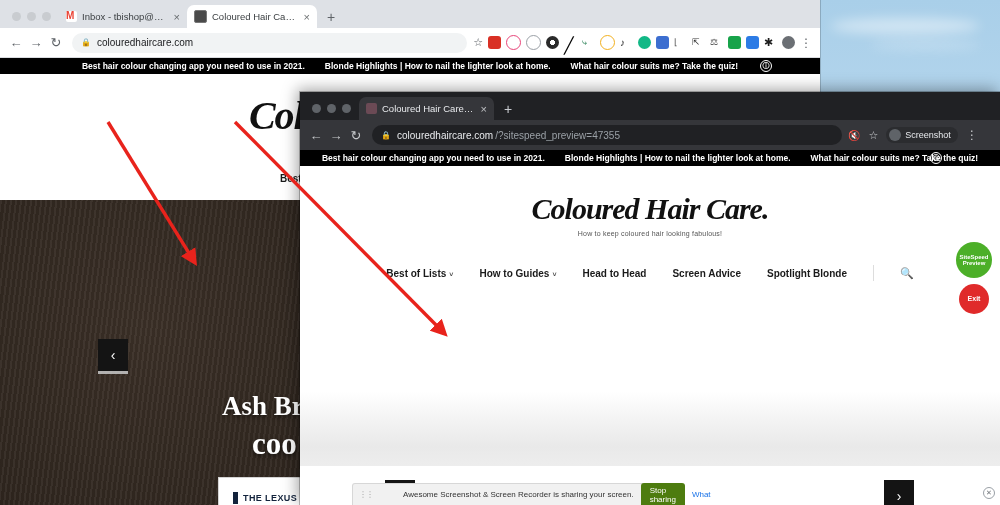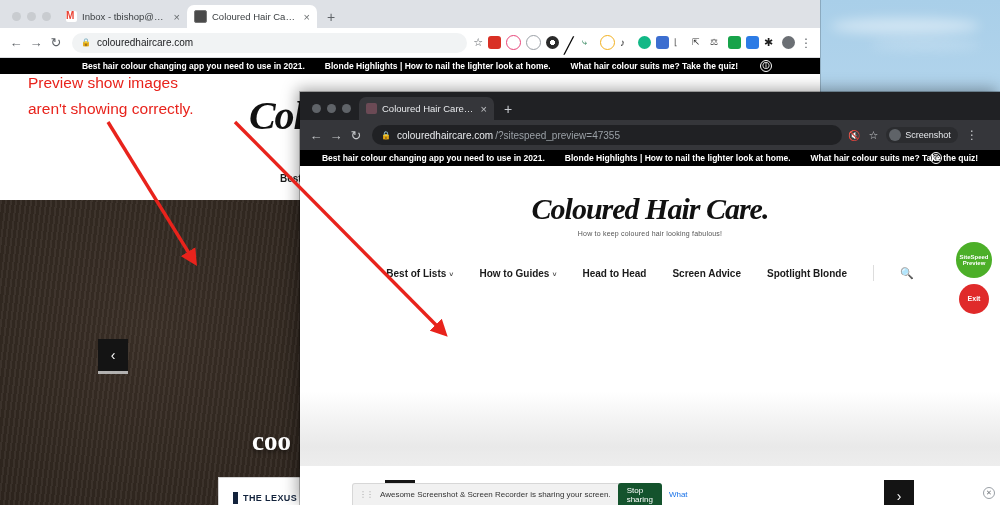--- a/index.html
+++ b/index.html
@@ -148,22 +148,22 @@
   }
 
   
   .sharebar{
     position:absolute;left:352px;bottom:0;width:298px;height:22px;background:#f1f1f1;
     border:1px solid #d7d7d7;border-bottom:none;display:flex;align-items:center;
     padding:0 6px;box-sizing:border-box;gap:7px;font-size:8px;color:#333;
     border-radius:3px 3px 0 0;
   }
   .grip{color:#9e9e9e;font-size:8px;letter-spacing:-1px;}
-  .sharemsg{flex:1;white-space:nowrap;}
-  .stopbtn{background:#14532d;color:#fff;font-size:8px;padding:3px 9px;border-radius:3px;}
+  .sharemsg{flex:1;white-space:nowrap;margin-left:23px;}
+  .stopbtn{background:#4d7c0f;color:#fff;font-size:8px;padding:3px 9px;border-radius:3px;}
   .hidebtn{color:#1a73e8;font-size:8px;}
 
   
   .anno{position:absolute;left:0;top:0;width:1000px;height:505px;pointer-events:none;}
   .anno-text{
     position:absolute;left:28px;top:70px;color:#e8231c;font-size:15.5px;line-height:26px;
     font-family:"Liberation Sans", sans-serif;
   }
 </style>
 </head>
@@ -242,21 +242,22 @@
         <div class="sitenav" style="margin-top:34px;">
           <span><span>Best of Lists</span><span class="caret">˅</span></span>
           <span><span>How to Guides</span><span class="caret">˅</span></span>
           <span>Head to Head</span>
         </div>
       </div>
 
       <div class="hero" style="height:319px;position:relative;">
         <div class="hero-img"></div>
         <div class="hero-strands"></div>
-        <div class="hero-title" style="left:252px;top:226px;font-size:27px;">coo</div>
+        <div class="hero-title" style="left:222px;top:191px;font-size:27px;">Ash Br</div>
+        <div class="hero-title" style="left:252px;top:226px;font-size:31px;">coo</div>
         <div class="carbtn shadowed" style="left:98px;top:139px;">‹</div>
         <div class="adback">
           <span class="bar"></span>
           <span class="txt">THE LEXUS LX</span>
         </div>
       </div>
     </div>
   </div>
 
   <div class="win front">
@@ -333,24 +334,20 @@
   </div>
 
   <div class="sharebar">
     <span class="grip">⋮⋮</span>
     <span class="sharemsg">Awesome Screenshot &amp; Screen Recorder is sharing your screen.</span>
     <span class="stopbtn">Stop sharing</span>
     <span class="hidebtn">What</span>
   </div>
 
   <div class="anno">
-    <div class="anno-text">
-      <div>Preview show images</div>
-      <div>aren't showing correctly.</div>
-    </div>
     <svg width="1000" height="505" style="position:absolute;left:0;top:0;">
       <defs>
         <marker id="ah" markerWidth="5" markerHeight="5" refX="2.2" refY="2.5" orient="auto">
           <path d="M0,0 L5,2.5 L0,5 z" fill="#e8231c"></path>
         </marker>
       </defs>
       <line x1="108" y1="122" x2="192" y2="258" stroke="#e8231c" stroke-width="3.4" marker-end="url(#ah)"></line>
       <line x1="235" y1="122" x2="441" y2="330" stroke="#e8231c" stroke-width="3.4" marker-end="url(#ah)"></line>
     </svg>
   </div>

